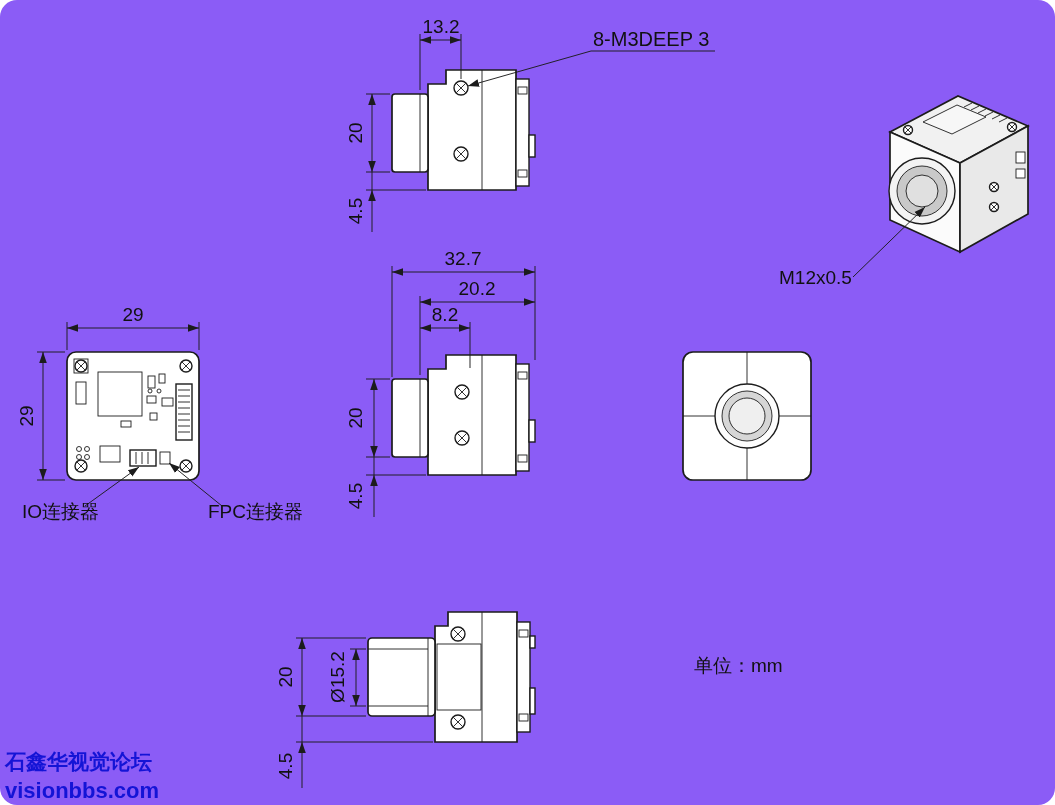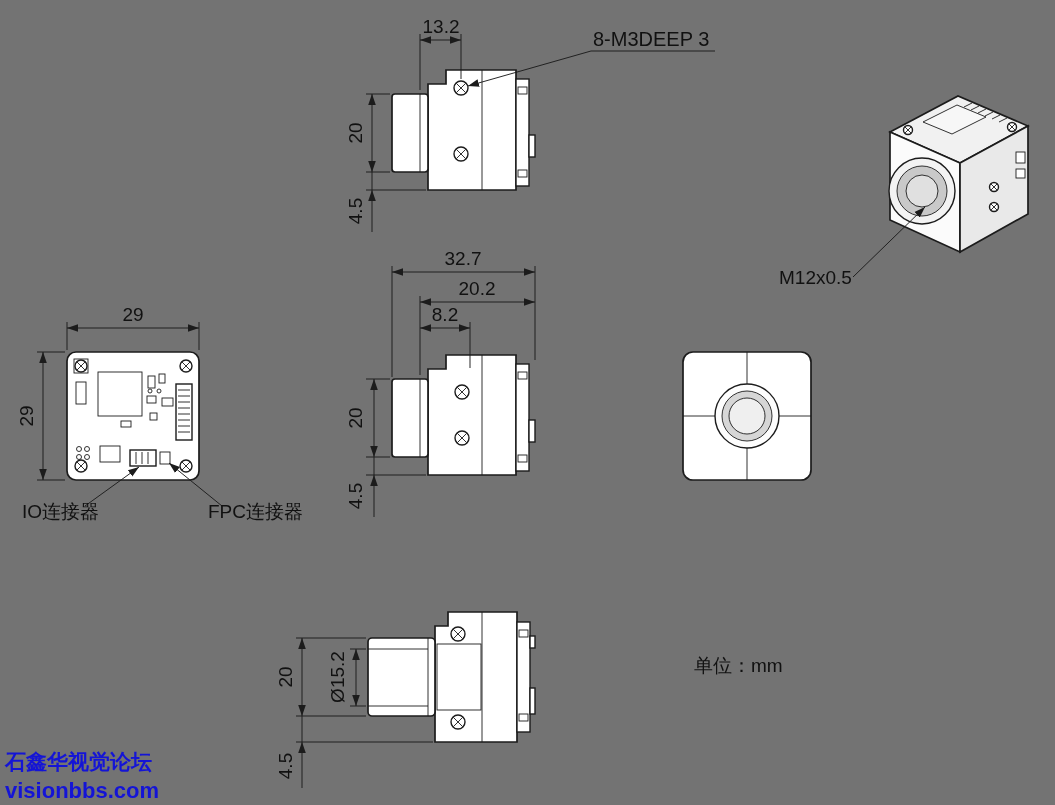--- a/index.html
+++ b/index.html
@@ -1,16 +1,16 @@
 <!DOCTYPE html>
 <html><head>
 <meta charset="utf-8">
 <style>
   html,body{margin:0;padding:0;background:#ffffff;}
-  .stage{position:relative;width:1055px;height:805px;background:#737373;overflow:hidden;}
+  .stage{position:relative;width:1055px;height:805px;background:#8b5cf6;overflow:hidden;border-radius:17px;}
   svg{display:block;}
   svg text{font-family:"Liberation Sans","DejaVu Sans",sans-serif;}
   .part{fill:#ffffff;stroke:#1c1c1c;stroke-width:1.7;stroke-linejoin:miter;}
   .part2{fill:#ffffff;stroke:#1c1c1c;stroke-width:1.4;}
   .thin{fill:none;stroke:#1c1c1c;stroke-width:0.9;}
   .thinf{fill:#ffffff;stroke:#1c1c1c;stroke-width:0.9;}
   .dimline{fill:none;stroke:#1c1c1c;stroke-width:0.95;}
   .dimtext{font-size:19px;fill:#111111;}
   .cjk{font-size:19px;fill:#111111;}
   .wm1{font-size:21px;font-weight:bold;}

